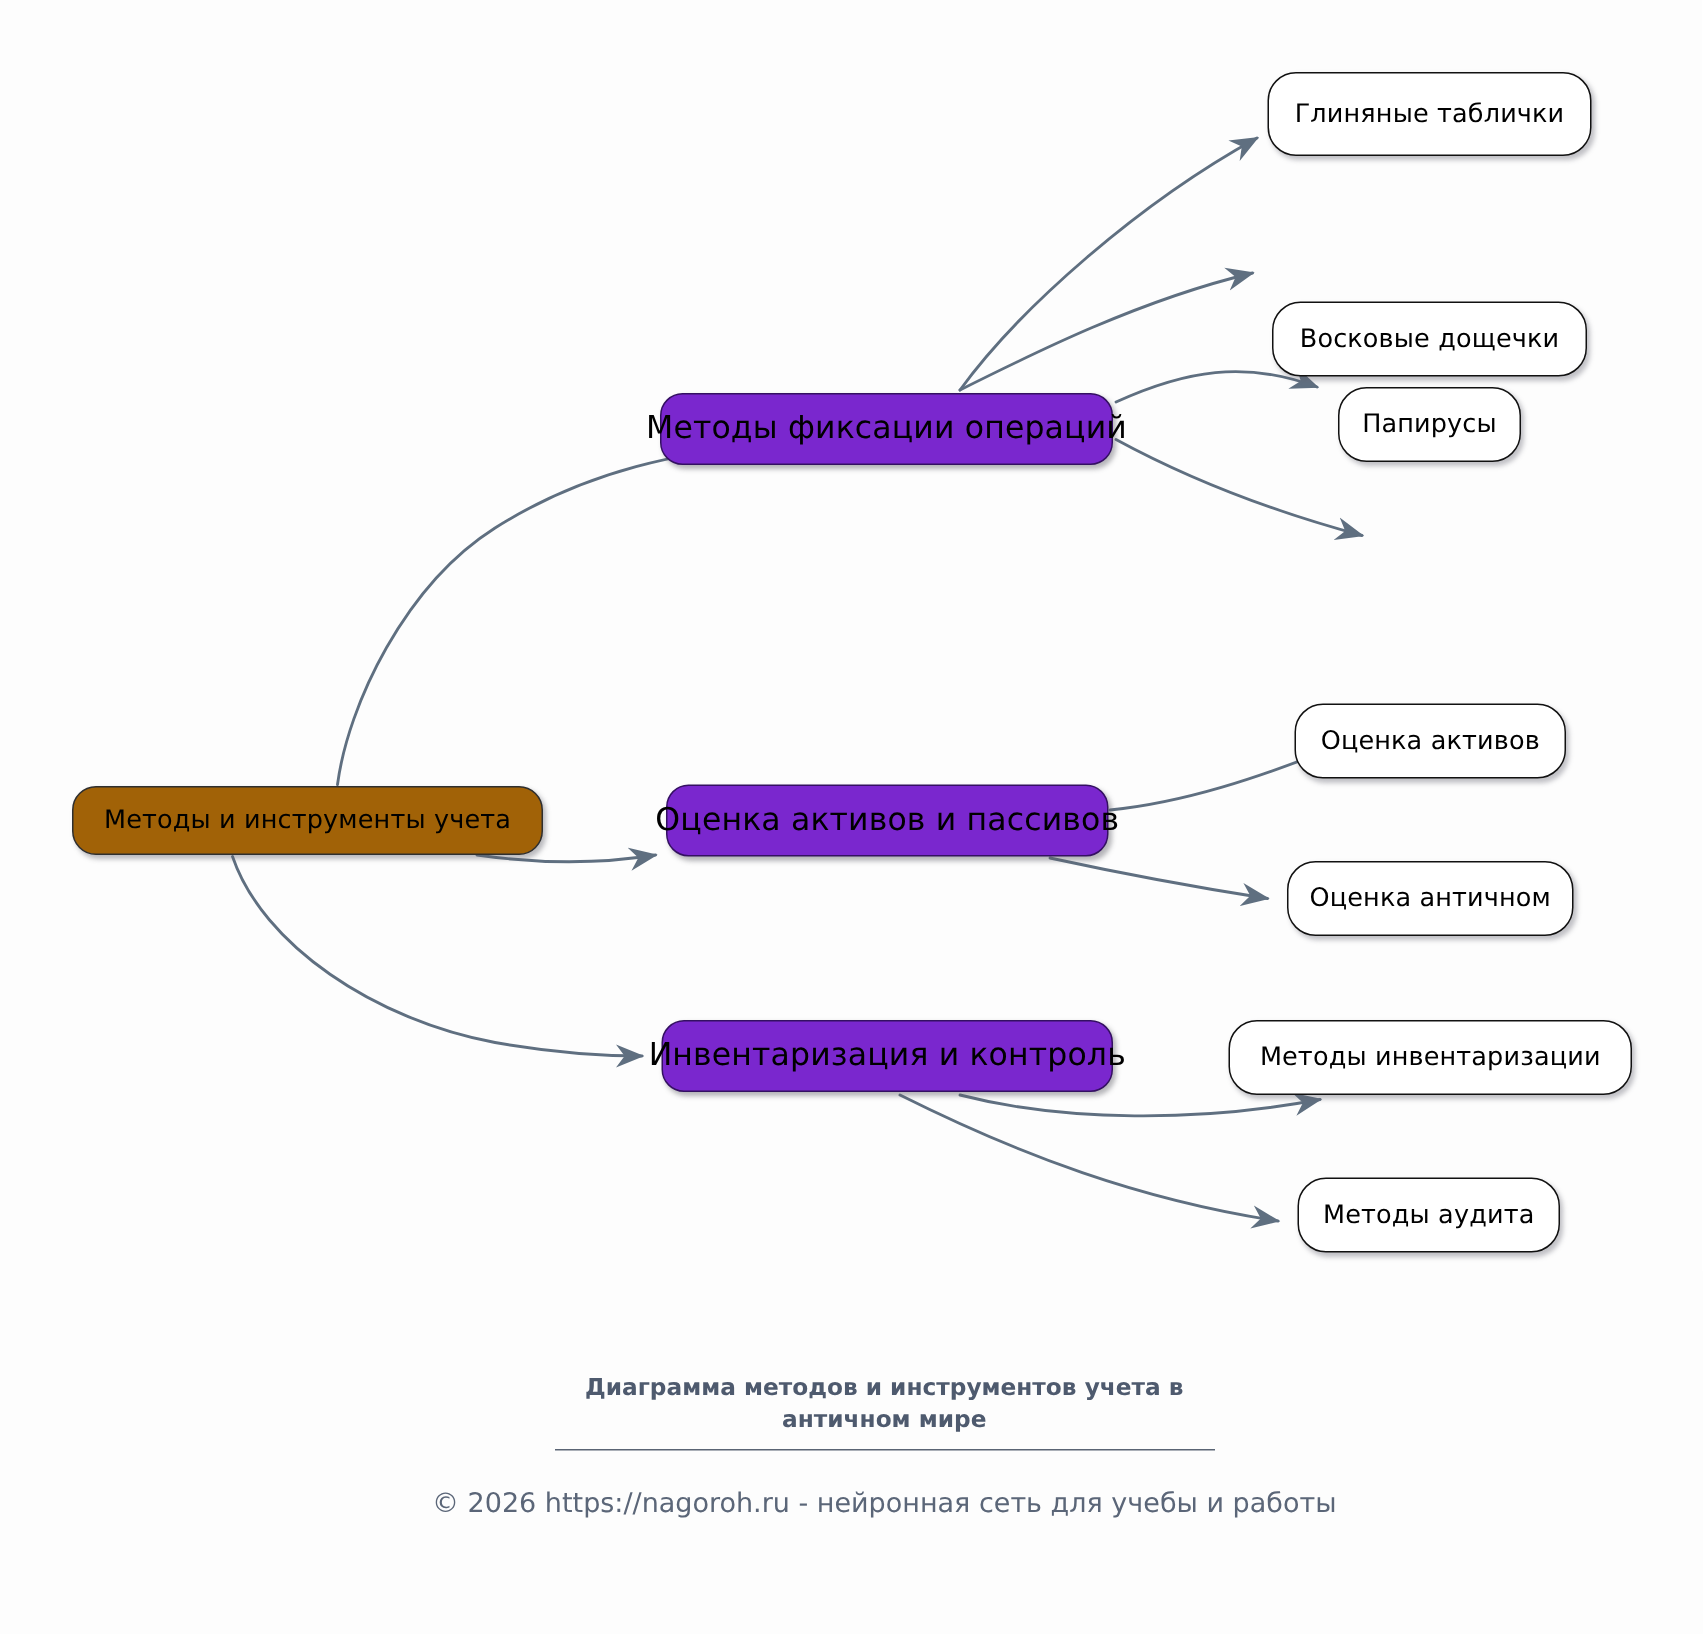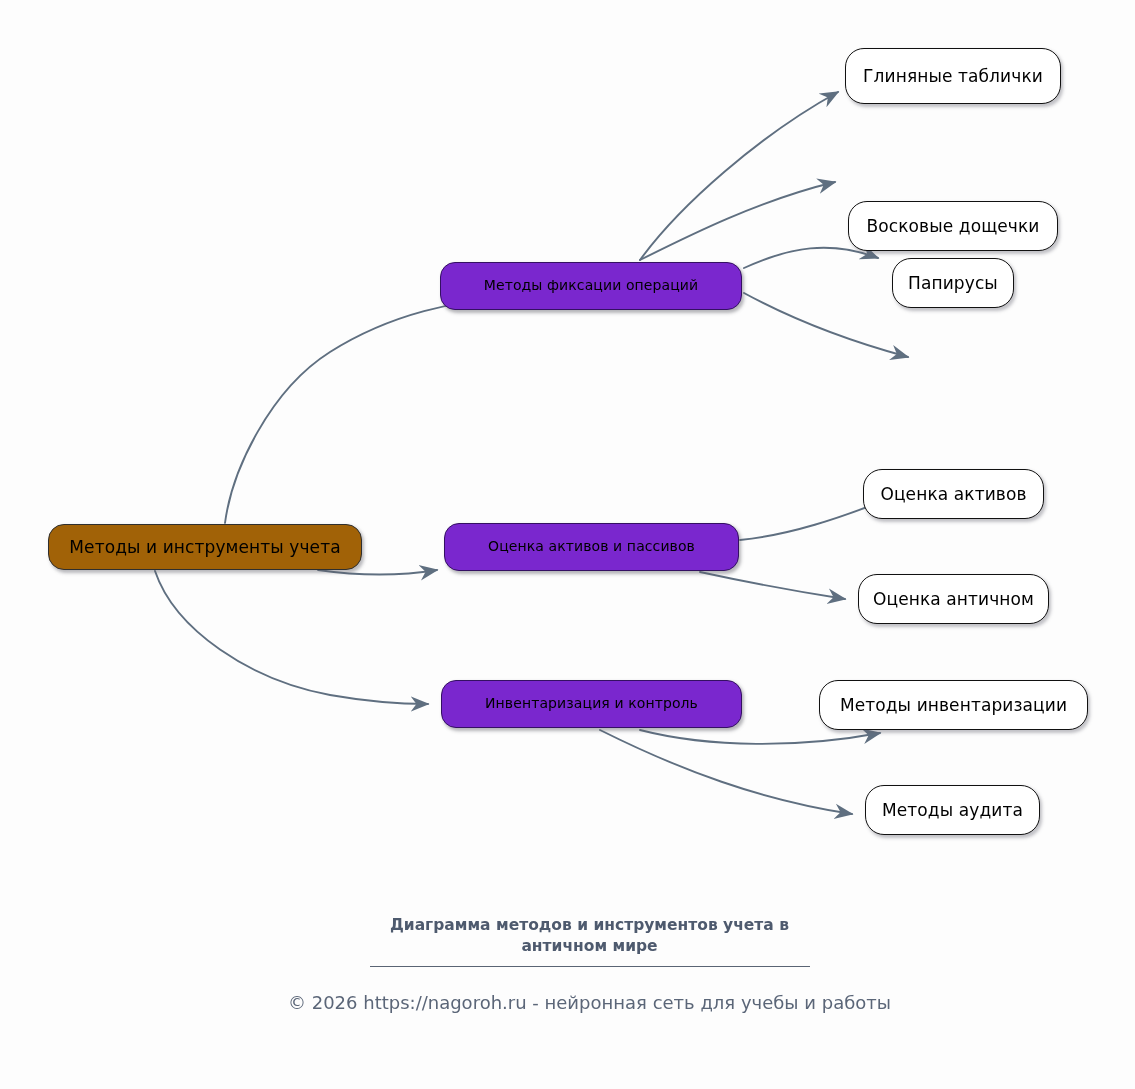--- a/index.html
+++ b/index.html
@@ -42,21 +42,21 @@
     background: #a16207;
     border: 1.3px solid #2f2f2f;
     border-radius: 16px;
     font-size: 17px;
     box-shadow: 2px 2.5px 3.5px rgba(90,90,100,0.42);
   }
   .node-branch {
     background: #7a27ce;
     border: 1.3px solid #341062;
     border-radius: 15px;
-    font-size: 14px;
+    font-size: 21px;
     box-shadow: 2px 2.5px 3.5px rgba(90,90,100,0.45);
   }
   .node-leaf {
     background: #ffffff;
     border: 1.4px solid #111111;
     border-radius: 19px;
     font-size: 17px;
     box-shadow: 2px 2.5px 3.5px rgba(100,100,112,0.40);
   }
   .footer {

